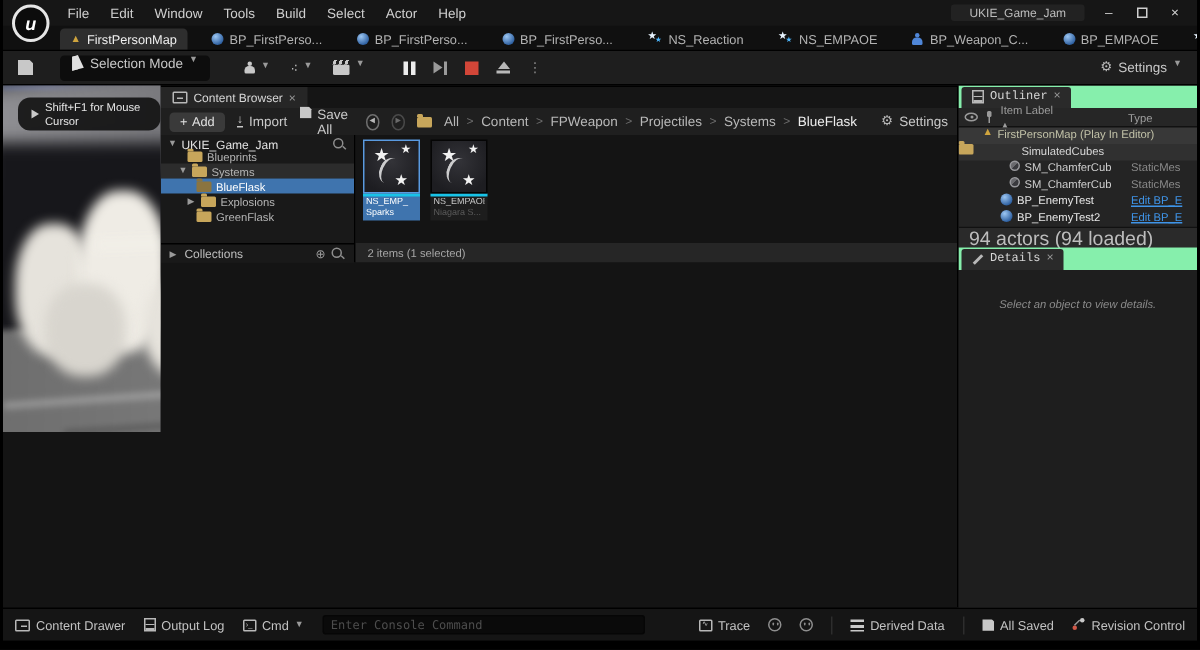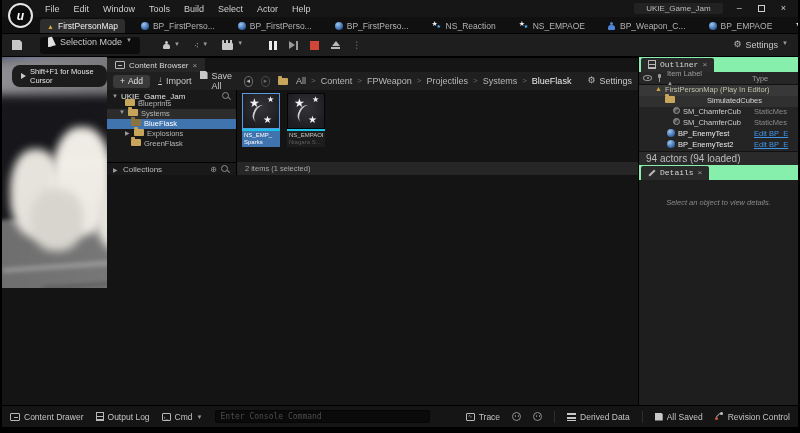--- a/index.html
+++ b/index.html
@@ -64,21 +64,21 @@
   .navc { width:11px; height:11px; border:1px solid #707070; border-radius:50%; display:flex; align-items:center; justify-content:center; font-size:6px; color:#b8b8b8; }
   .cb-search { height:17px; background:#1b1b1b; display:flex; align-items:center; border-top:1px solid #000; }
   .fav { width:130px; display:flex; align-items:center; gap:4px; padding:0 6px; font-size:8px; color:#c6c6c6; border-right:1px solid #000; height:100%; }
   .searchpill { flex:1; display:flex; align-items:center; gap:4px; background:#0c0c0c; border-radius:8px; height:12px; margin:0 8px 0 4px; padding:0 6px; }
   .searchpill input { flex:1; background:transparent; border:none; outline:none; color:#bdbdbd; font-size:8px; font-family:"Liberation Sans",sans-serif; }
   .searchpill input::placeholder { color:#5a5a5a; }
   .cb-body { flex:1; display:flex; overflow:hidden; }
   .tree { width:130px; background:#191919; border-right:1px solid #000; display:flex; flex-direction:column; overflow:hidden; }
   .tree-root { height:12px; display:flex; align-items:center; gap:3px; padding:0 5px; font-size:8px; color:#e2e2e2; }
   .tree-list { flex:1; overflow:hidden; margin-top:-3px; }
-  .trow { height:10px; display:flex; gap:3px; font-size:7.5px; color:#b5b5b5; white-space:nowrap; }
+  .trow { height:10px; display:flex; align-items:center; gap:3px; font-size:7.5px; color:#b5b5b5; white-space:nowrap; }
   .trow.sel { background:#3f74ae; color:#fff; }
   .coll { height:13px; display:flex; align-items:center; gap:4px; padding:0 6px; font-size:8px; color:#bdbdbd; border-top:1px solid #000; }
   .assets { flex:1; background:#141414; position:relative; overflow:hidden; }
   .tiles { position:absolute; left:5px; top:3px; display:flex; gap:5px; }
   .tile { width:40px; }
   .thumb { position:relative; width:38px; height:36px; background:radial-gradient(circle at 50% 40%, #333338, #1d1d21 80%); border:1px solid #050505; overflow:hidden; }
   .thumb.selth { border:1px solid #5a9ae0; }
   .thumb .st { position:absolute; color:#f2f2f2; }
   .thumb .trail { position:absolute; width:14px; height:18px; border-left:2px solid rgba(245,245,245,.8); border-radius:50%; transform:rotate(24deg); }
   .tlabel { width:38px; border-top:2px solid #18c3e8; padding:1px 2px; font-size:6px; line-height:7px; }
@@ -88,21 +88,21 @@
   
   .ol-head { height:15px; background:#86efac; display:flex; align-items:center;font-family:Liberation Mono, monospace; }
   .ptab { display:flex; align-items:center; gap:4px; background:#2a2a2a; height:14px; padding:0 7px; font-size:8px; color:#d6d6d6; border-radius:2px 2px 0 0; margin-left:2px; }
   .ol-search { height:17px; background:#202020; display:flex; align-items:center; gap:4px; padding:0 4px; }
   .ol-cols { height:13px; background:#262626; display:flex; align-items:center; font-size:7.5px; color:#9e9e9e; padding:0 4px; gap:4px; border-bottom:1px solid #111; }
   .ol-cols .cl { flex:1; } .ol-cols .ct { width:42px;margin-left:40px; }
   .ol-rows { height:66px; background:#242424; overflow:hidden; position:relative; }
   .ol-row { height:11px; display:flex; gap:3px; font-size:7.5px; color:#cfcfcf; white-space:nowrap; padding-right:2px; }
   .ol-label { flex:1; overflow:hidden; text-overflow:clip; }
   .ol-type { width:42px; overflow:hidden; }
-  .ol-status { height:14px; background:#2a2a2a; border-top:1px solid #111; display:flex; align-items:center; padding:0 7px; font-size:10px; color:#bdbdbd; }
+  .ol-status { height:14px; background:#2a2a2a; border-top:1px solid #111; display:flex; align-items:center; padding:0 7px; font-size:13px; color:#bdbdbd; }
   .dt-body { flex:1; background:#1e1e1e; text-align:center; padding-top:18px; font-size:7.5px; font-style:italic; color:#8a8a8a; }
 
   
   .statusbar { height:22px; background:#151515; border-top:1px solid #000; display:flex; align-items:center; padding:0 8px; gap:12px; font-size:8.5px; color:#c3c3c3; }
   .sbtn { display:flex; align-items:center; gap:4px; }
   .console { width:215px; height:13px; background:#0a0a0a; border-radius:2px; border:1px solid #060606; padding:0 5px; }
   .console input { width:100%; height:100%; background:transparent; border:none; outline:none;
     font-family:"DejaVu Sans Mono", monospace; font-size:8px; color:#7a7a7a; }
   .console input::placeholder { color:#4d4d4d; }
   .vsep { width:1px; height:12px; background:#2d2d2d; }
@@ -444,21 +444,21 @@
         <span class="eyeico"></span>
         <span class="pinico"></span>
         <span class="cl"><span>Item Label</span> <span style="font-size:6px;">▲</span></span>
         <span class="ct">Type</span>
       </div>
       <div class="ol-rows">
         <div class="ol-row" style="padding-left:16px;background:#383838;">
           <span class="lvl">▲</span>
           <span class="ol-label" style="color:#c2c2a8;">FirstPersonMap (Play In Editor)</span>
         </div>
-        <div class="ol-row" style="padding-left:26px;background:#303030;gap:32px;">
+        <div class="ol-row" style="background:#303030;gap:32px;">
           <span class="folder"></span>
           <span class="ol-label" style="color:#d8d8d8;">SimulatedCubes</span>
         </div>
         <div class="ol-row" style="padding-left:34px;">
           <span class="mesh"></span>
           <span class="ol-label">SM_ChamferCub</span>
           <span class="ol-type" style="color:#8a8a8a;">StaticMes</span>
         </div>
         <div class="ol-row" style="padding-left:34px;">
           <span class="mesh"></span>

